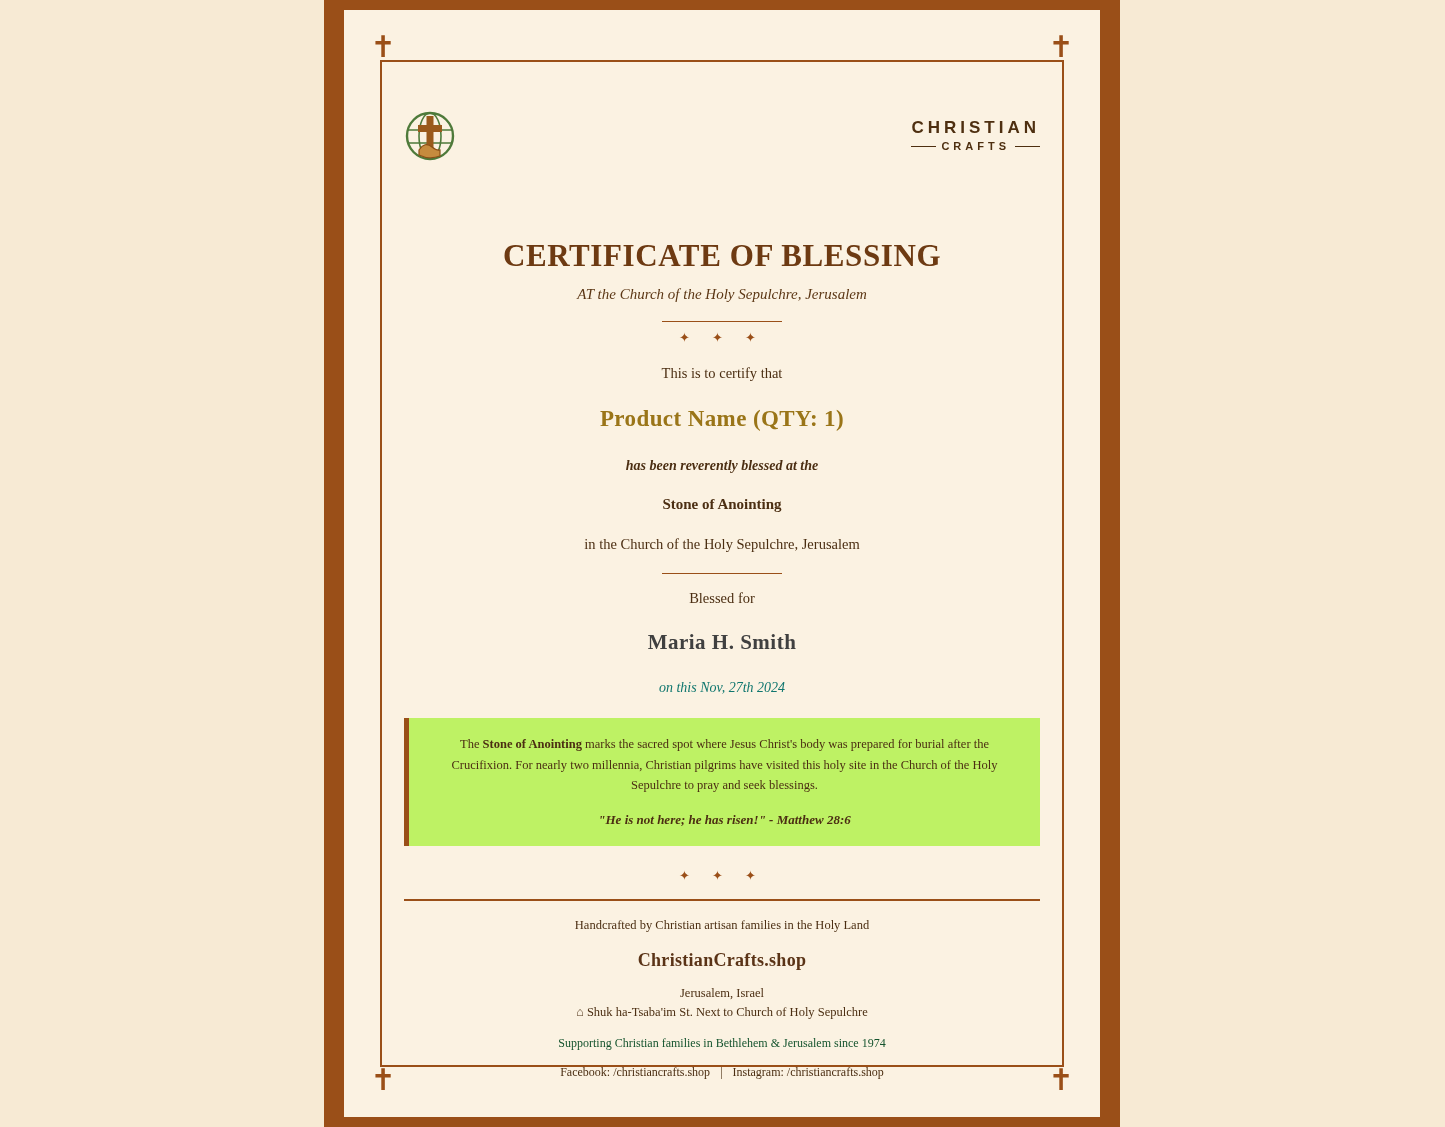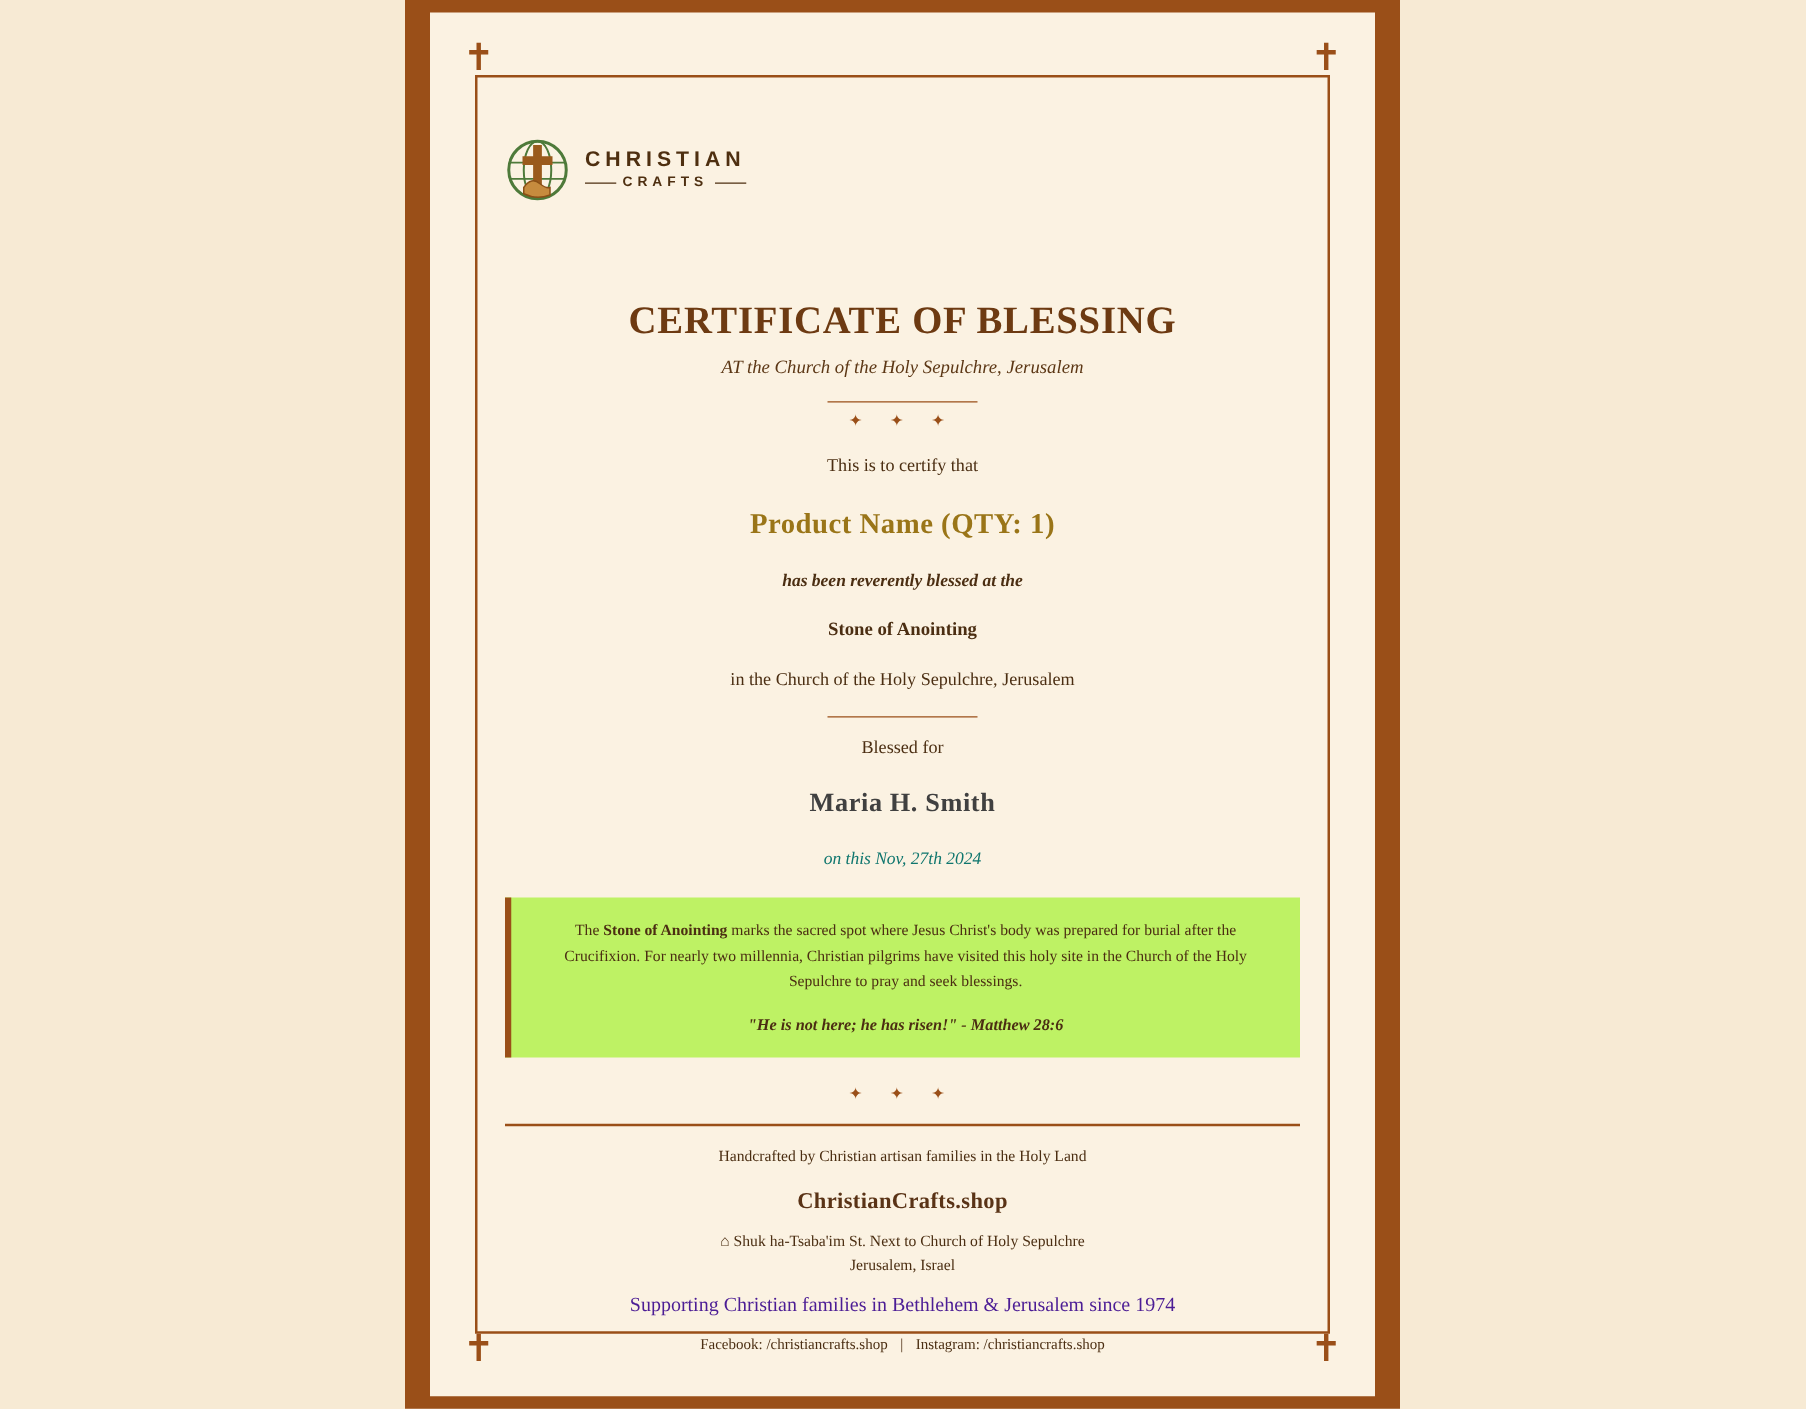--- a/index.html
+++ b/index.html
@@ -77,22 +77,22 @@
     left: 60px;
     right: 60px;
     top: 100px;
     text-align: center;
   }
 
   
   .logo-row {
     display: flex;
     align-items: center;
-    justify-content: flex-start;
-    gap: 12px;
+    justify-content: space-between;
+    gap: 24px;
     margin-bottom: 12px;
   }
   .logo-mark {
     width: 52px;
     height: 52px;
     position: relative;
     flex: none;
   }
   .logo-text {
     text-align: left;
@@ -279,23 +279,23 @@
     margin-top: 16px;
     color: #4b2e12;
   }
   .foot-addr {
     font-size: 12.5px;
     margin-top: 13px;
     line-height: 1.55;
     color: #4b2e12;
   }
   .foot-support {
-    font-size: 16px;
+    font-size: 12px;
     margin-top: 13px;
-    color: #4c1d95;
+    color: #14532d;
   }
   .foot-social {
     font-size: 12px;
     margin-top: 14px;
     color: #4b2e12;
   }
   .foot-social .sep { padding: 0 10px; }
 </style>
 </head>
 <body>
@@ -355,22 +355,22 @@
           </div>
           <div class="info-verse">"He is not here; he has risen!" - Matthew 28:6</div>
         </div>
 
         <div class="diamonds2">✦ ✦ ✦</div>
         <div class="divider-long"></div>
 
         <div class="foot-hand">Handcrafted by Christian artisan families in the Holy Land</div>
         <div class="foot-brand">ChristianCrafts.shop</div>
         <div class="foot-addr">
+          <div>Jerusalem, Israel</div>
           <div>⌂ Shuk ha-Tsaba'im St. Next to Church of Holy Sepulchre</div>
-          <div>Jerusalem, Israel</div>
         </div>
         <div class="foot-support">Supporting Christian families in Bethlehem &amp; Jerusalem since 1974</div>
         <div class="foot-social">
           <span>Facebook: /christiancrafts.shop</span><span class="sep">|</span><span>Instagram: /christiancrafts.shop</span>
         </div>
 
       </div>
     </div>
   </div>
 </div>

